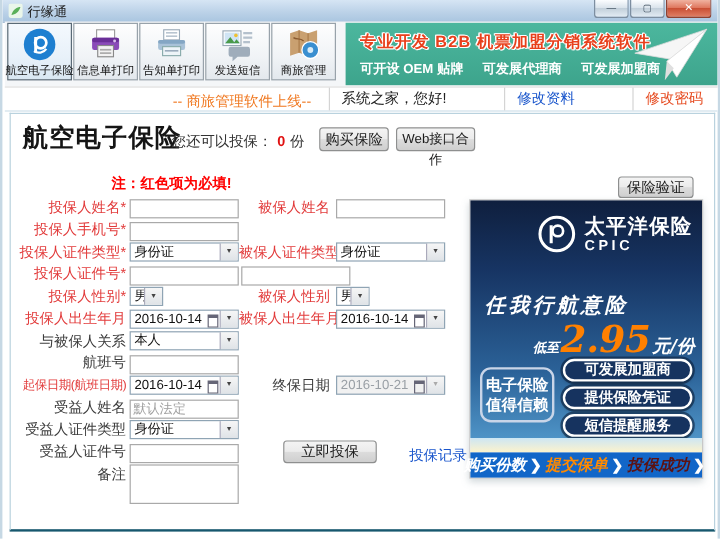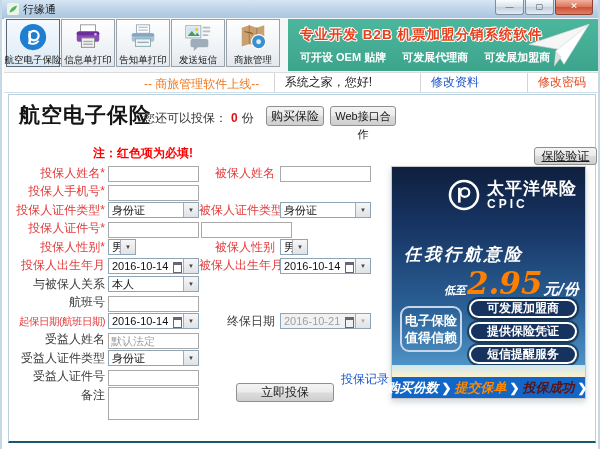--- a/index.html
+++ b/index.html
@@ -45,22 +45,22 @@
            border:1px solid #b9d2de;border-bottom:2px solid #17586e;box-sizing:content-box;}
   .page-title{position:absolute;left:10px;top:6px;font-size:21px;font-weight:bold;color:#151515;letter-spacing:1px;}
   .quota{position:absolute;left:134px;top:15px;font-size:12px;color:#333;white-space:nowrap;}
   .quota .qv{color:#e01010;font-weight:bold;margin:0 4px;}
   .quota .qu{margin-right:8px;}
   .quota .refresh{color:#1133cc;font-weight:bold;cursor:pointer;}
   .btn{position:absolute;border:1px solid #8e8f8f;border-radius:3px;font-size:12px;color:#1a1a1a;text-align:center;cursor:default;
        background:linear-gradient(180deg,#f4f4f4,#ebebeb 48%,#dcdcdc 52%,#cfcfcf);box-sizing:border-box;}
   .btn-buy{left:257px;top:11px;width:58px;height:20px;line-height:18px;}
   .btn-web{left:321px;top:11px;width:66px;height:20px;line-height:18px;font-size:11px;}
-  .btn-verify{left:525px;top:52px;width:63px;height:18px;line-height:16px;text-decoration:underline;}
-  .btn-submit{left:227px;top:272px;width:98px;height:19px;line-height:17px;margin-top:16px;}
+  .btn-verify{left:506px;top:52px;width:63px;height:18px;line-height:16px;}
+  .btn-submit{left:227px;top:272px;width:78px;height:19px;line-height:17px;}
   .records{position:absolute;left:332px;top:276px;font-size:12px;color:#1a56cc;cursor:pointer;}
   .note{position:absolute;left:84px;top:50px;font-size:12px;font-weight:bold;color:#f00;}
   
   .form{position:absolute;left:0;top:70px;width:370px;}
   .frow{display:flex;align-items:center;height:16px;margin-bottom:2.5px;}
   .frow.tall{height:34px;align-items:flex-start;}
   .lab{width:96px;text-align:right;padding-right:3px;font-size:12px;color:#e23b3b;white-space:nowrap;flex:none;}
   .lab.blk{color:#3c3c3c;}
   .lab.tight{font-size:10.5px;letter-spacing:-0.5px;line-height:16px;}
   .lab2{width:76px;}

